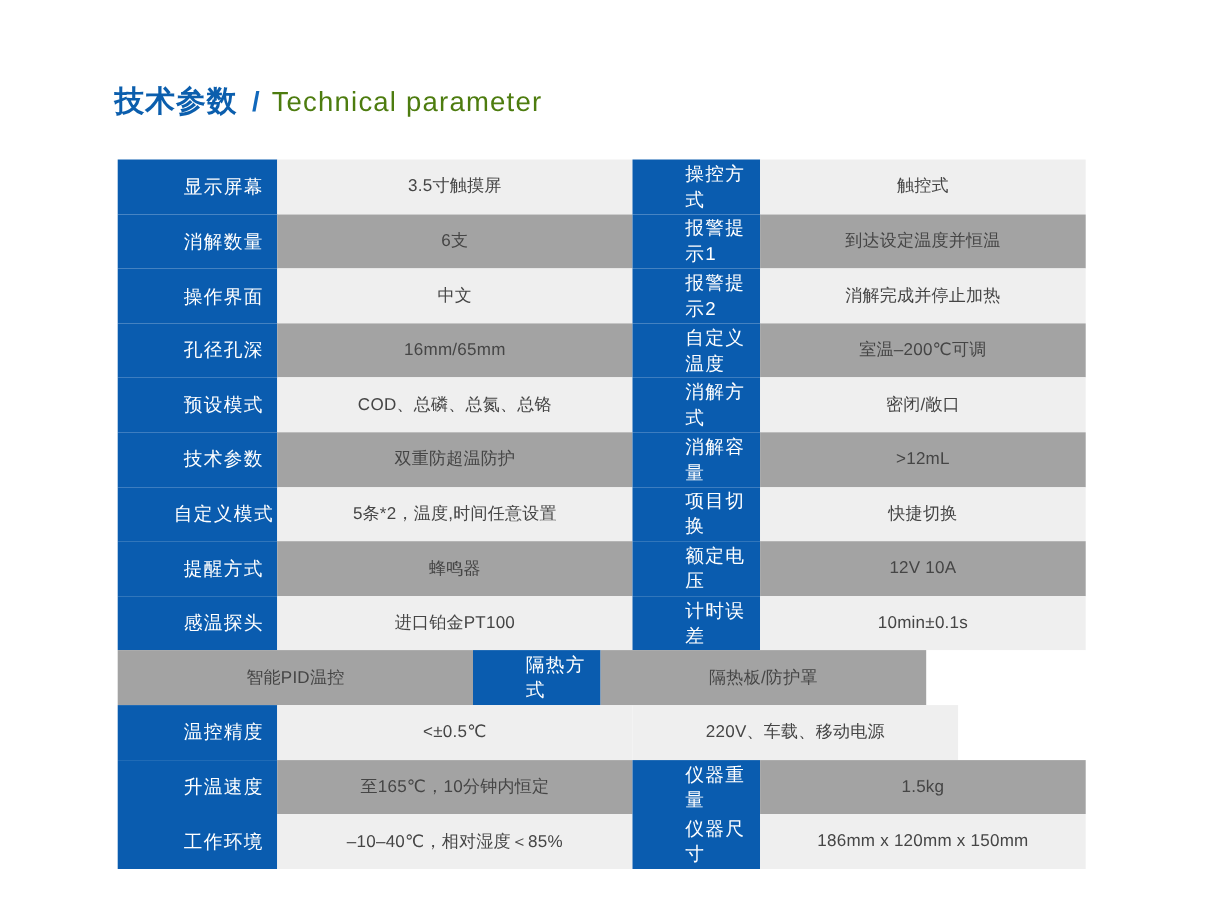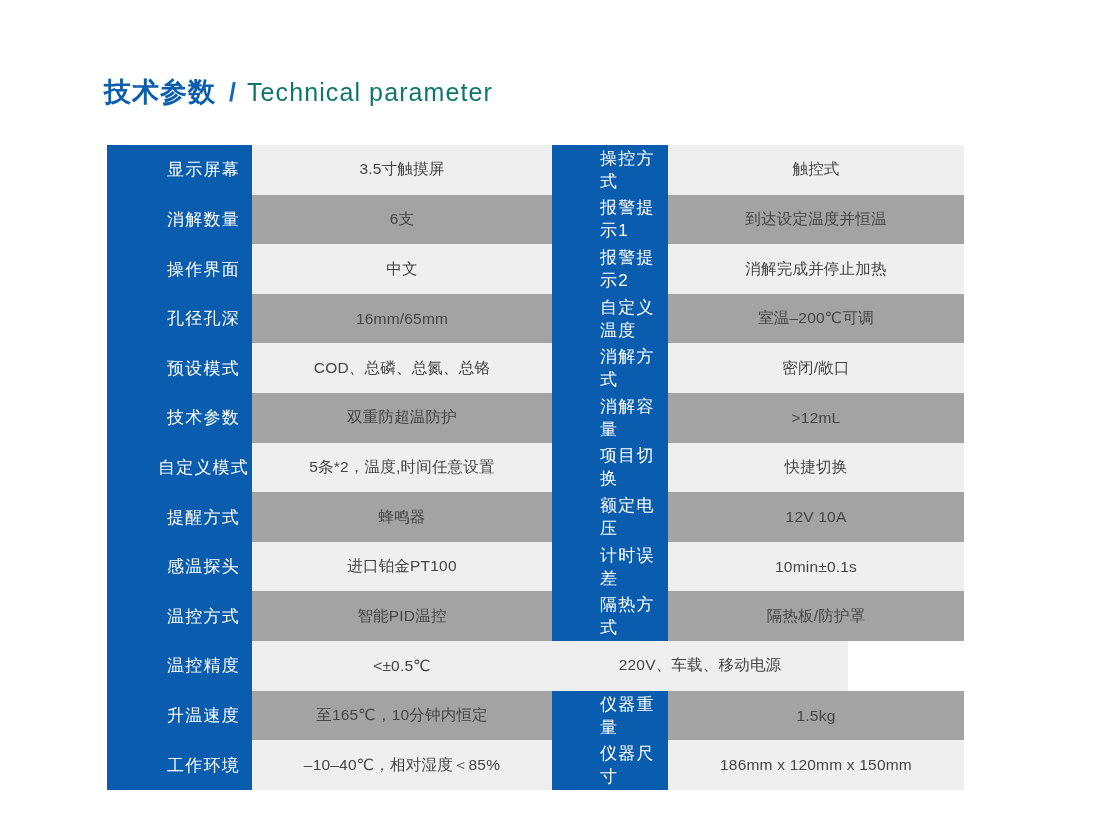--- a/index.html
+++ b/index.html
@@ -37,21 +37,21 @@
   }
   .heading-slash {
     font-size: 25px;
     font-weight: bold;
     color: #1168bb;
     margin: 0 11px 0 13px;
   }
   .heading-en {
     font-size: 25px;
     font-weight: normal;
-    color: #0f766e;
+    color: #4d7c0f;
     letter-spacing: 1.1px;
     text-align: center;
   }
 
   
   .spec-table {
     position: absolute;
     left: 107px;
     top: 145px;
     width: 927px;
@@ -81,21 +81,21 @@
   .label-cell.left  { width: 145px; }
   .label-cell.right { width: 116px; }
 
   .value-cell {
     color: #454545;
     font-size: 15.5px;
     letter-spacing: 0.2px;
     text-align: center;
     padding: 0 8px;
   }
-  .value-cell.left  { width: 300px; }
+  .value-cell.left  { width: 323px; }
   .value-cell.right { width: 296px; }
 
   .value-cell.shade-a { background: #efefef; }
   .value-cell.shade-b { background: #a3a3a3; }
 </style>
 </head>
 <body>
 
 <div class="page">
 
@@ -154,21 +154,20 @@
         <div class="cell label-cell right">额定电压</div>
         <div class="cell value-cell right shade-b">12V 10A</div>
       </div>
       <div class="spec-row">
         <div class="cell label-cell left">感温探头</div>
         <div class="cell value-cell left shade-a">进口铂金PT100</div>
         <div class="cell label-cell right">计时误差</div>
         <div class="cell value-cell right shade-a">10min±0.1s</div>
       </div>
       <div class="spec-row">
-        <div class="cell label-cell left">温控方式</div>
         <div class="cell value-cell left shade-b">智能PID温控</div>
         <div class="cell label-cell right">隔热方式</div>
         <div class="cell value-cell right shade-b">隔热板/防护罩</div>
       </div>
       <div class="spec-row">
         <div class="cell label-cell left">温控精度</div>
         <div class="cell value-cell left shade-a">&lt;±0.5℃</div>
         <div class="cell value-cell right shade-a">220V、车载、移动电源</div>
       </div>
       <div class="spec-row">

